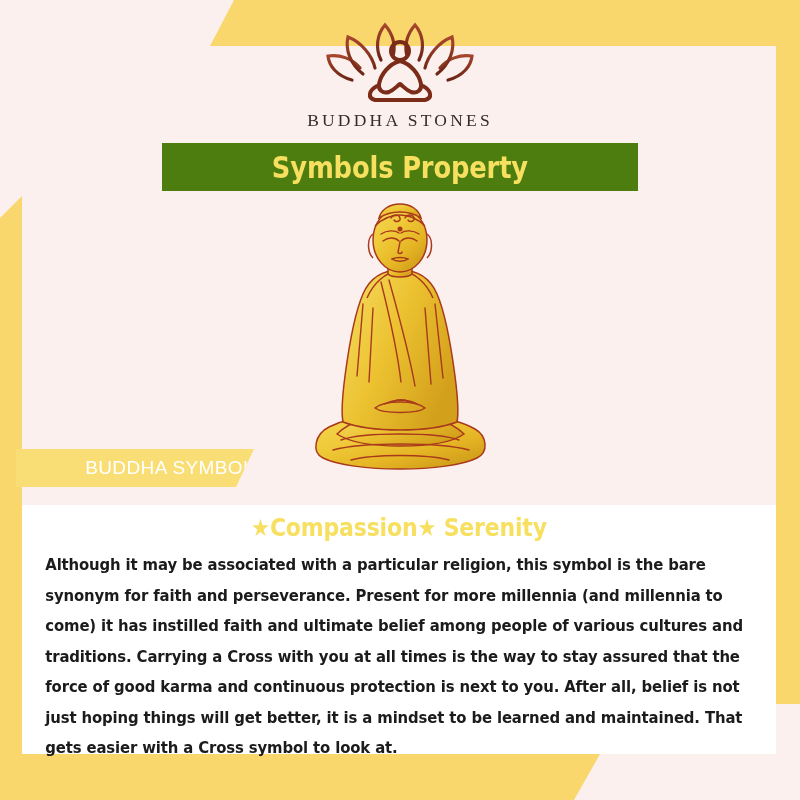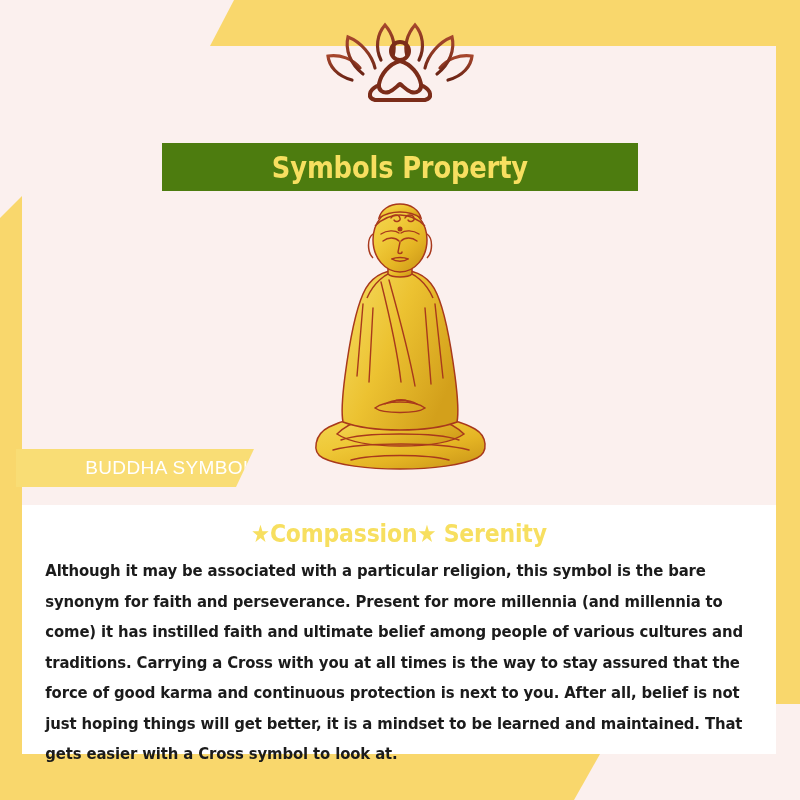--- a/index.html
+++ b/index.html
@@ -100,21 +100,21 @@
     font-size:19px;
     letter-spacing:0.4px;
     font-weight:400;
     white-space:nowrap;
   }
 
   
   .content-panel {
     position:absolute; left:22px; right:24px; top:505px; bottom:46px;
     background:#ffffff;
-    padding:14px 14px 0 14px;
+    padding:8px 14px 0 14px;
   }
 
   .subtitle {
     text-align:center;
     font-family:"DejaVu Sans", sans-serif;
     font-weight:700;
     font-size:25px;
     color:#f7df60;
     letter-spacing:-0.2px;
     transform:scaleX(0.88);
@@ -173,20 +173,21 @@
       </g>
       <g fill="none" stroke="#7b2c19" stroke-width="4" stroke-linecap="round" stroke-linejoin="round">
 
         <circle cx="85" cy="33" r="9"></circle>
 
         <path d="M85 43 C74 46 66 56 64 66 C63 72 68 76 74 74 C79 72 82 68 85 66 C88 68 91 72 96 74 C102 76 107 72 106 66 C104 56 96 46 85 43 Z"></path>
 
         <path d="M62 68 C54 72 52 80 60 82 L110 82 C118 80 116 72 108 68"></path>
       </g>
     </svg>
+    <div class="logo-word">BUDDHA STONES</div>
   </div>
 
   <div class="title-banner">
     <div class="title-text">Symbols Property</div>
   </div>
 
   <div class="buddha-wrap">
     <svg class="buddha-img" viewBox="0 0 215 292">
       <defs>
         <linearGradient id="gold" x1="0.1" y1="0" x2="0.95" y2="1">

